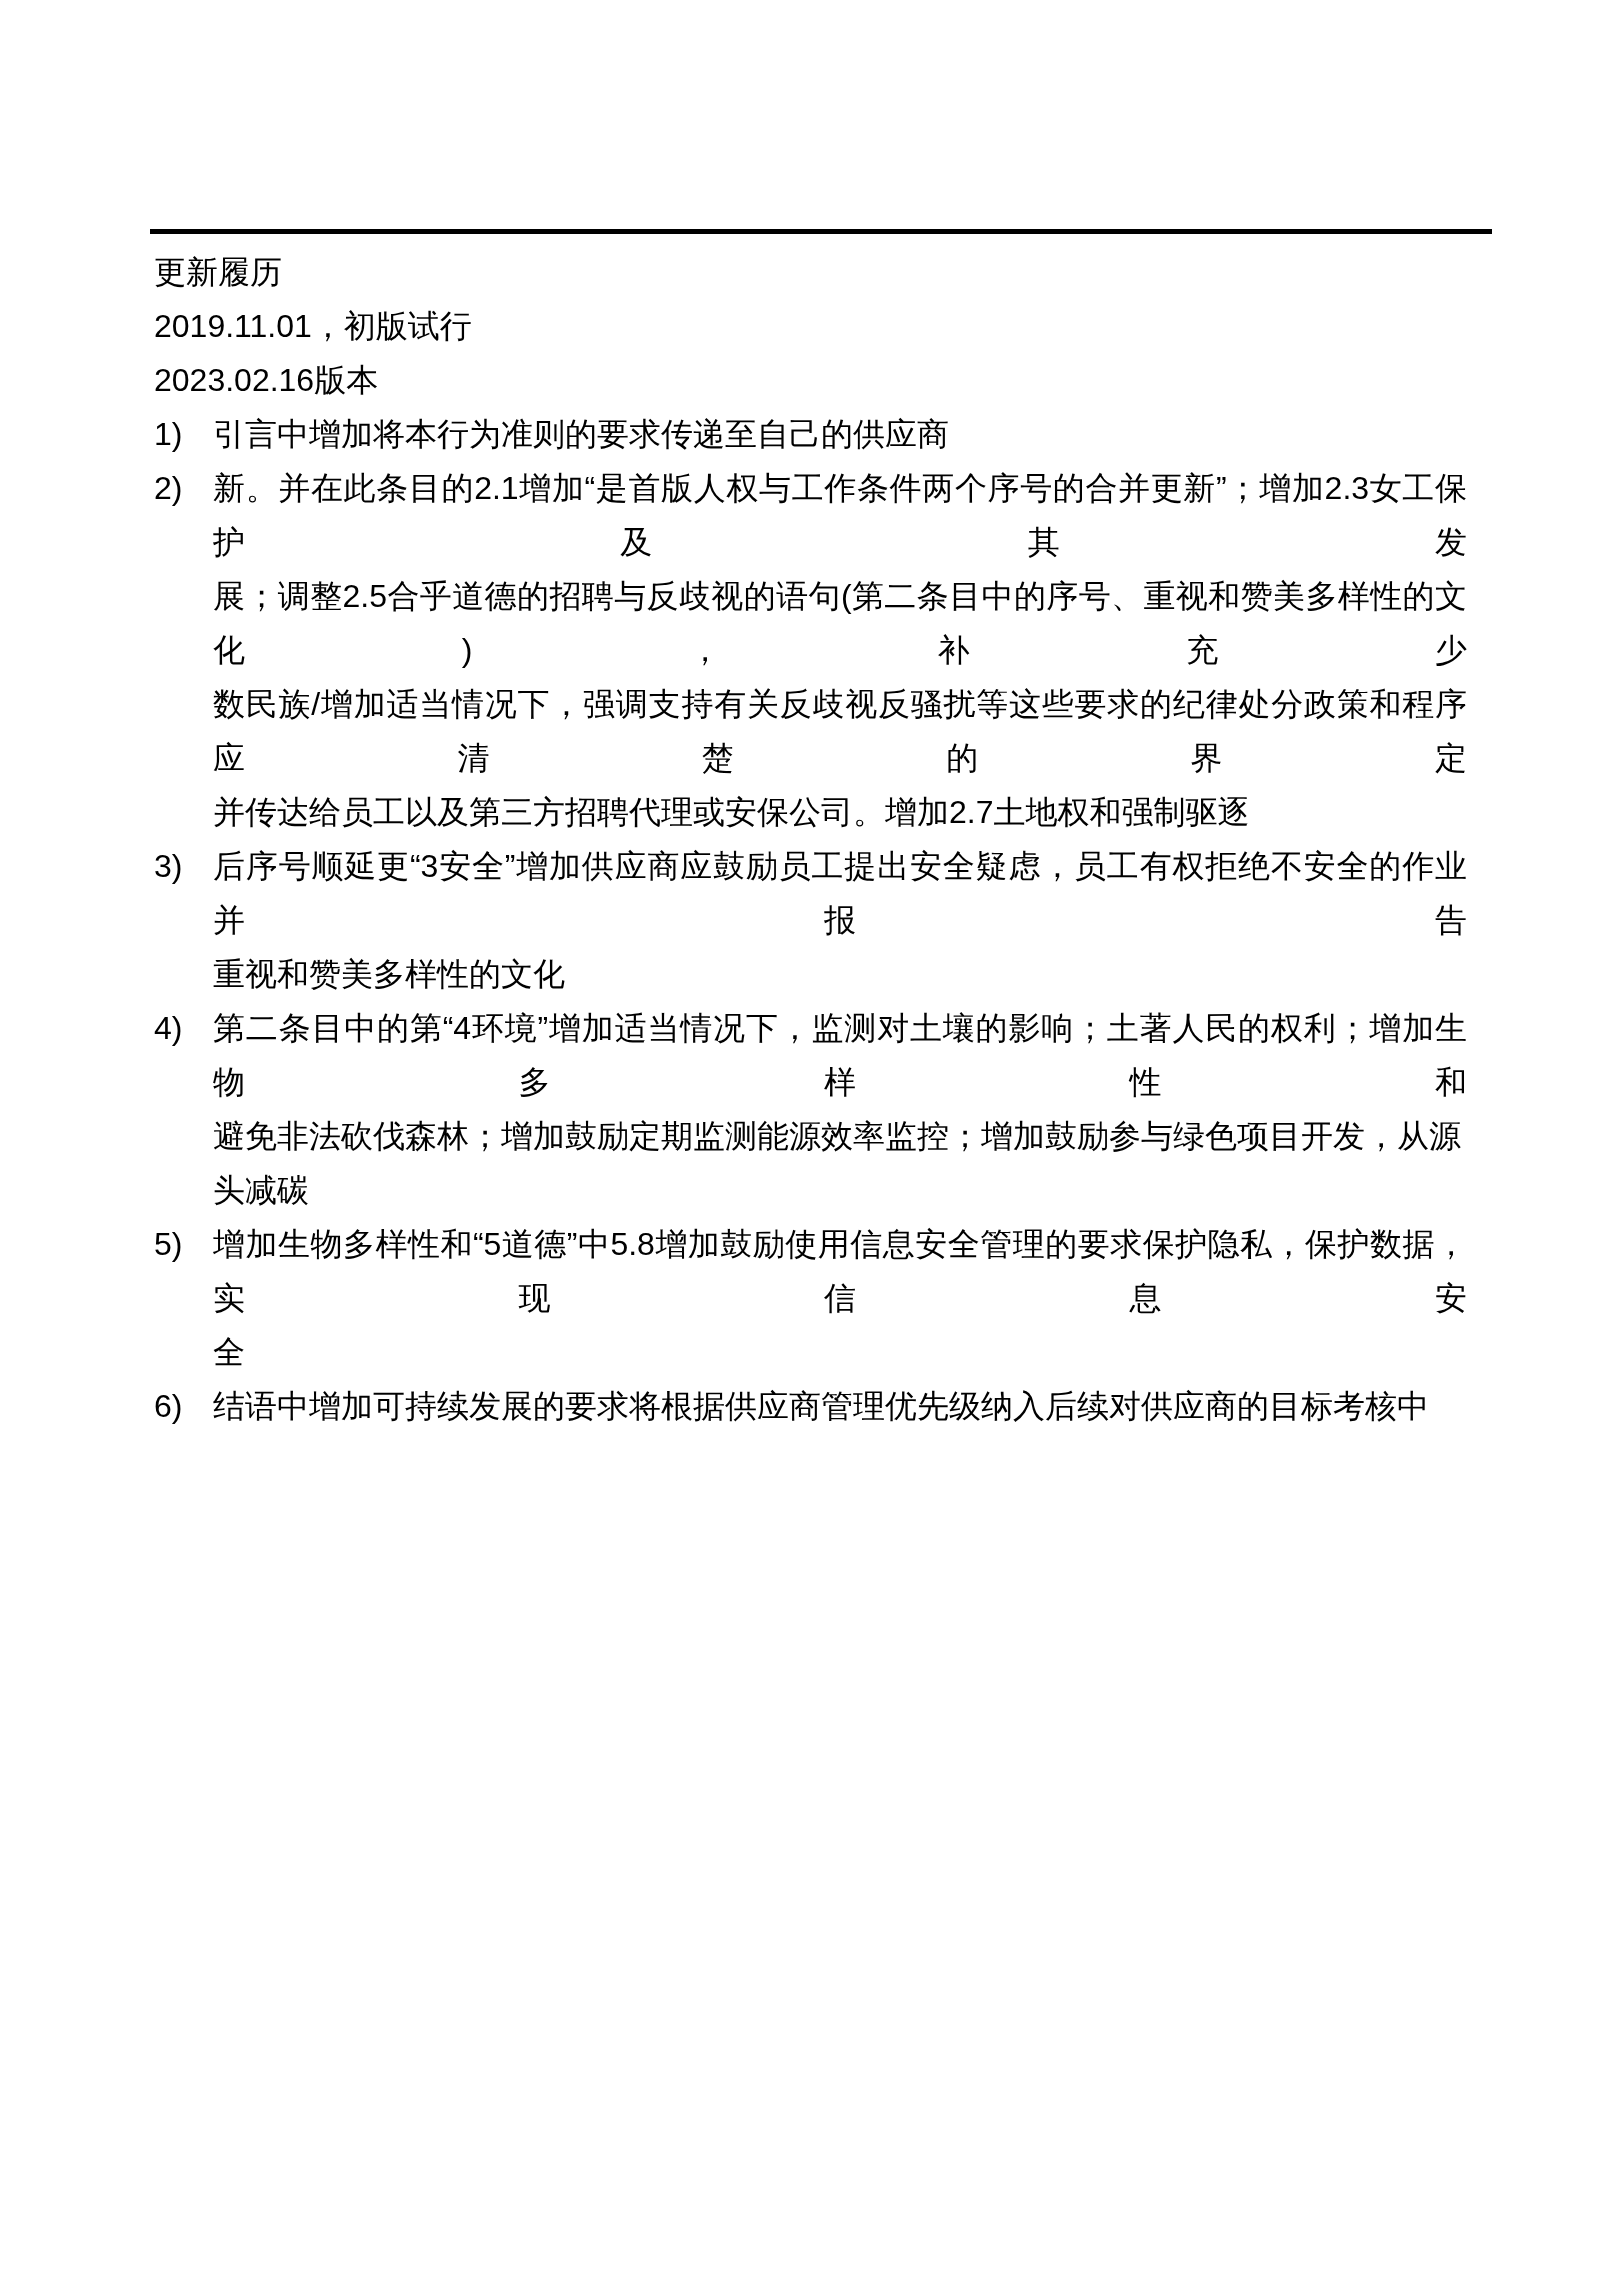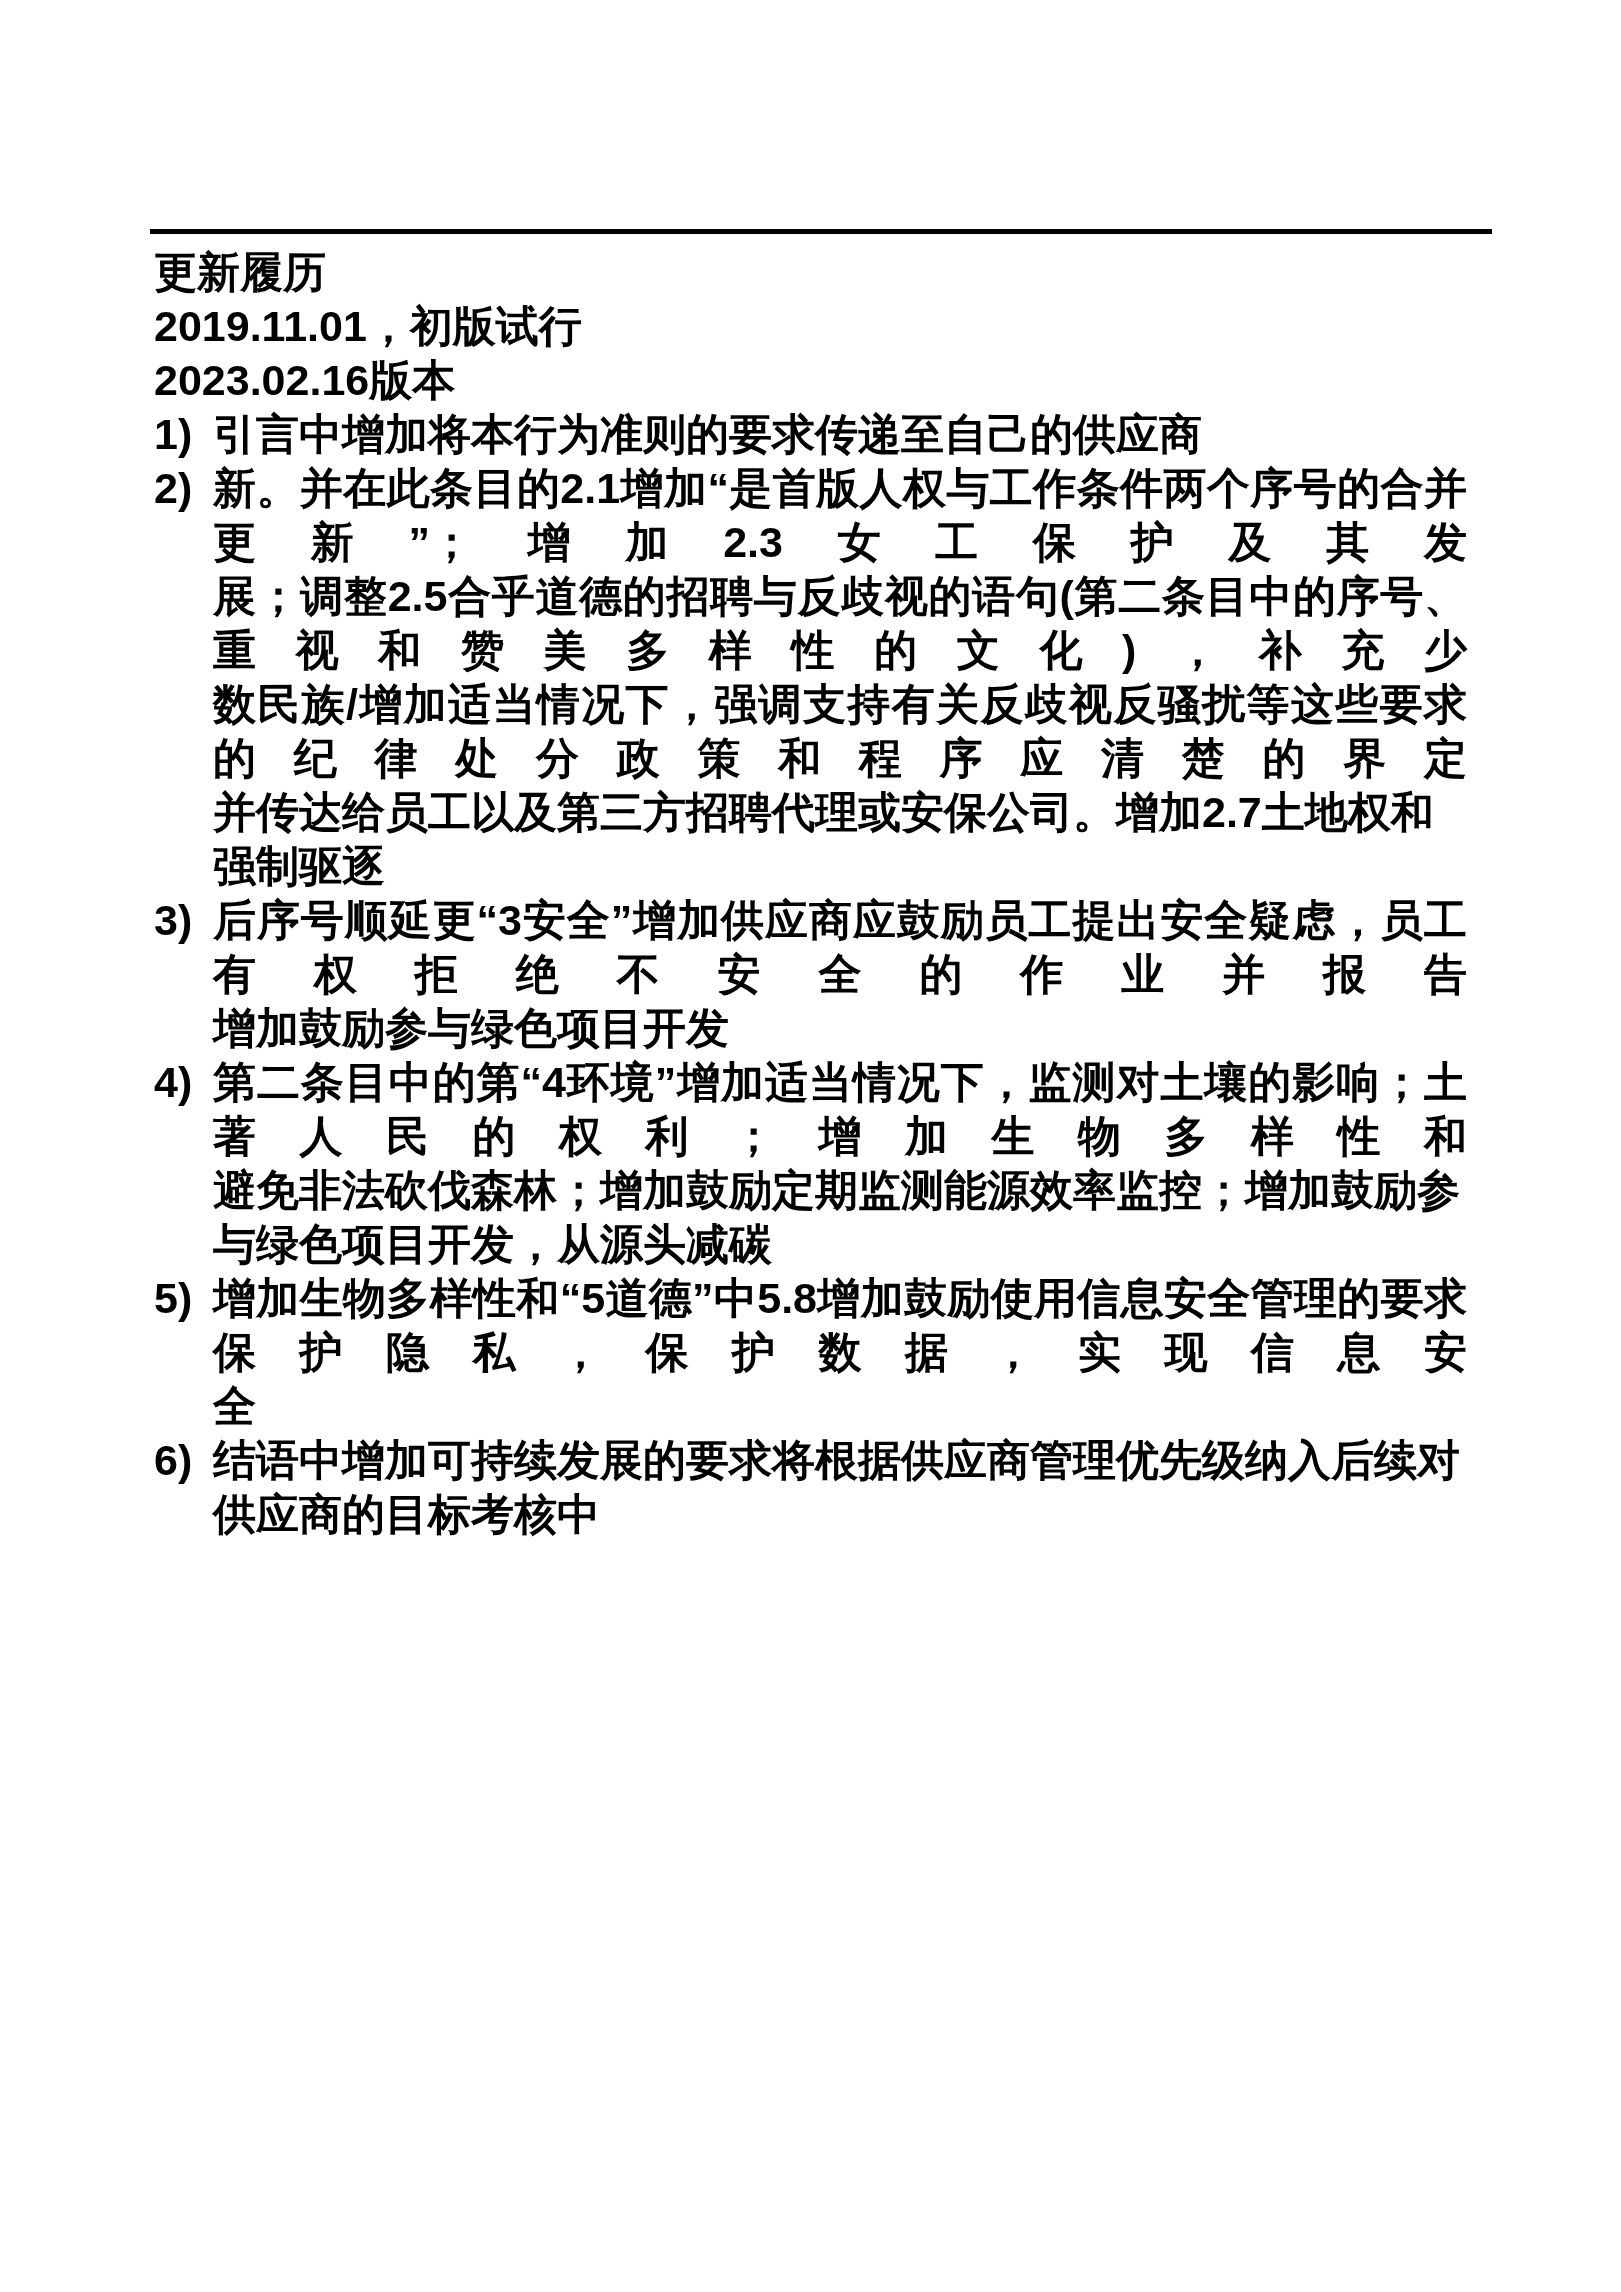--- a/index.html
+++ b/index.html
@@ -19,23 +19,23 @@
     top: 229px;
     width: 1342px;
     height: 4.9px;
     background: #000000;
   }
   .content {
     position: absolute;
     left: 154px;
     top: 245px;
     width: 1313px;
-    font-size: 43px;
+    font-size: 32px;
     line-height: 54px;
-    font-weight: 700;
+    font-weight: 400;
     letter-spacing: 0;
   }
   .line { white-space: nowrap; }
   .line.wrapline { white-space: normal; }
   .line.fill {
     white-space: normal;
     text-align: justify;
     text-align-last: justify;
   }
   ol.change-list { list-style: none; }
@@ -65,21 +65,21 @@
             <div class="line fill">新。并在此条目的2.1增加“是首版人权与工作条件两个序号的合并更新”；增加2.3女工保护及其发</div>
             <div class="line fill">展；调整2.5合乎道德的招聘与反歧视的语句(第二条目中的序号、重视和赞美多样性的文化)，补充少</div>
             <div class="line fill">数民族/增加适当情况下，强调支持有关反歧视反骚扰等这些要求的纪律处分政策和程序应清楚的界定</div>
             <div class="line wrapline">并传达给员工以及第三方招聘代理或安保公司。增加2.7土地权和强制驱逐</div>
           </div>
         </li>
         <li class="item">
           <span class="marker line">3)</span>
           <div class="body">
             <div class="line fill">后序号顺延更“3安全”增加供应商应鼓励员工提出安全疑虑，员工有权拒绝不安全的作业并报告</div>
-            <div class="line wrapline">增加鼓励参与绿色项目开发</div>
+            <div class="line wrapline">重视和赞美多样性的文化</div>
           </div>
         </li>
         <li class="item">
           <span class="marker line">4)</span>
           <div class="body">
             <div class="line fill">第二条目中的第“4环境”增加适当情况下，监测对土壤的影响；土著人民的权利；增加生物多样性和</div>
             <div class="line wrapline">避免非法砍伐森林；增加鼓励定期监测能源效率监控；增加鼓励参与绿色项目开发，从源头减碳</div>
           </div>
         </li>
         <li class="item">

